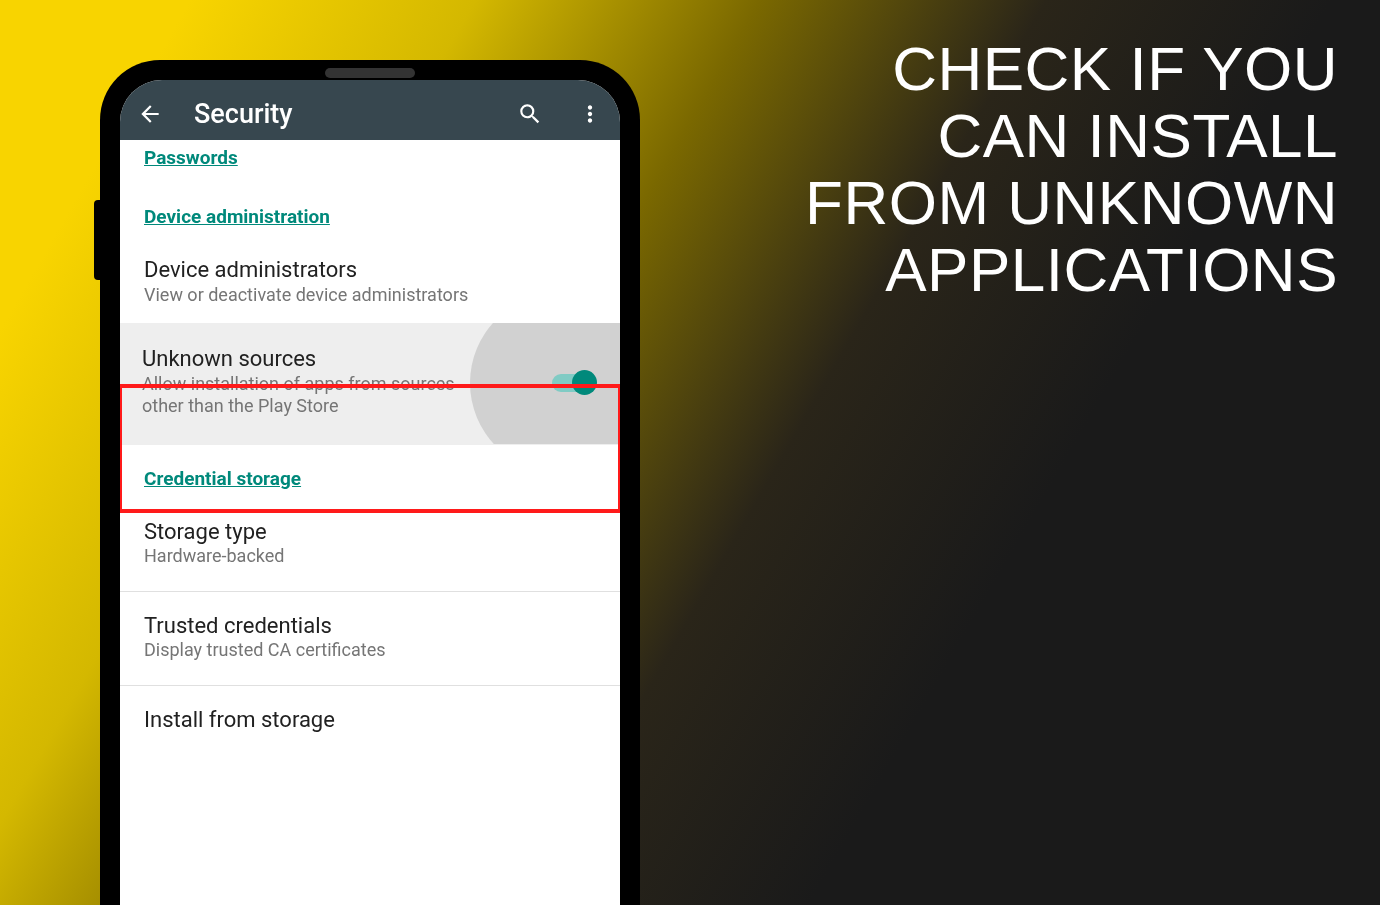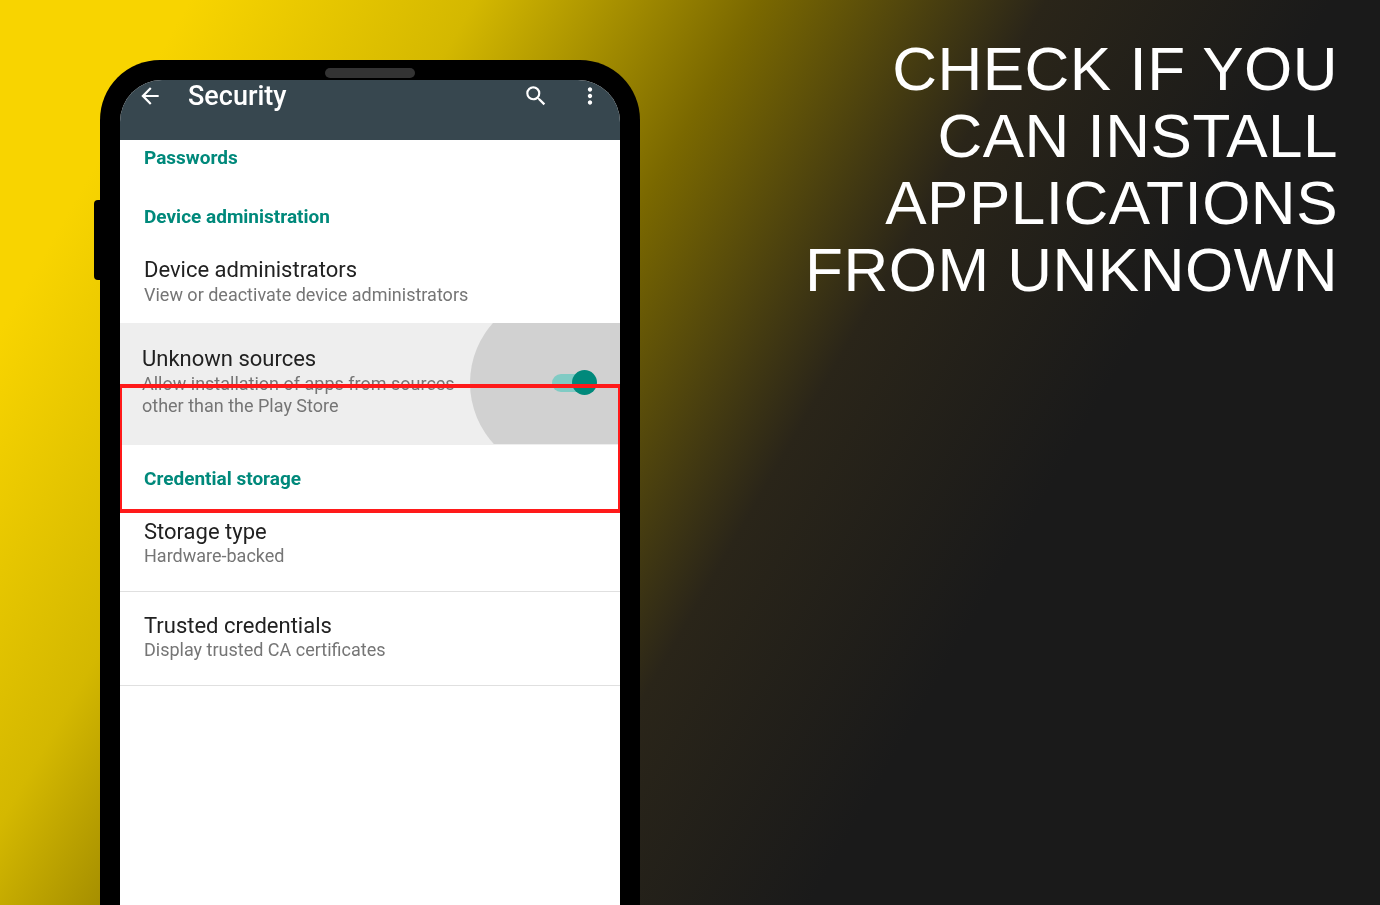--- a/index.html
+++ b/index.html
@@ -50,22 +50,23 @@
     overflow: hidden;
     position: relative;
   }
 
   
   .appbar {
     background: #37474f;
     color: #fff;
     height: 68px;
     display: flex;
+    align-items: center;
     padding: 0 14px;
-    gap: 22px;
+    gap: 28px;
   }
   .appbar .title {
     font-size: 27px;
     font-weight: 500;
     flex: 1;
   }
   .appbar .icon-btn {
     width: 32px;
     height: 32px;
     display: flex;
@@ -79,20 +80,21 @@
     height: calc(100% - 68px);
     overflow: hidden;
     margin-top: -8px;
   }
 
   .section-header {
     color: #00897b;
     font-size: 19px;
     font-weight: 700;
     padding: 22px 24px 14px 24px;
+    text-decoration: underline;
   }
   .section-header.cut {
     padding-top: 6px;
   }
 
   .row {
     padding: 14px 24px 16px 24px;
     position: relative;
     border-bottom: 1px solid rgba(0,0,0,0);
   }
@@ -184,22 +186,22 @@
     padding-bottom: 26px;
     padding-left: 22px;
   }
 </style>
 </head>
 <body>
 
 <div class="headline">
   <div>CHECK IF YOU</div>
   <div>CAN INSTALL</div>
+  <div>FROM UNKNOWN</div>
   <div>APPLICATIONS</div>
-  <div>FROM UNKNOWN</div>
 </div>
 
 <div class="phone">
   <div class="phone-button-left"></div>
   <div class="phone-notch"></div>
   <div class="screen">
 
     <div class="appbar">
       <div class="icon-btn">
         <svg width="26" height="26" viewBox="0 0 24 24">
@@ -248,20 +250,21 @@
       </div>
       <div class="divider"></div>
 
       <div class="row">
         <div class="row-title">Trusted credentials</div>
         <div class="row-sub">Display trusted CA certificates</div>
       </div>
       <div class="divider"></div>
 
       <div class="row">
+        <div class="row-title">Install from storage</div>
       </div>
 
     </div>
 
     <div class="highlight-outline" id="highlight-outline" style="left: -2px; top: 303.5px; width: 504px; height: 129.5px;"></div>
 
   </div>
 </div>
 
 </body></html>

